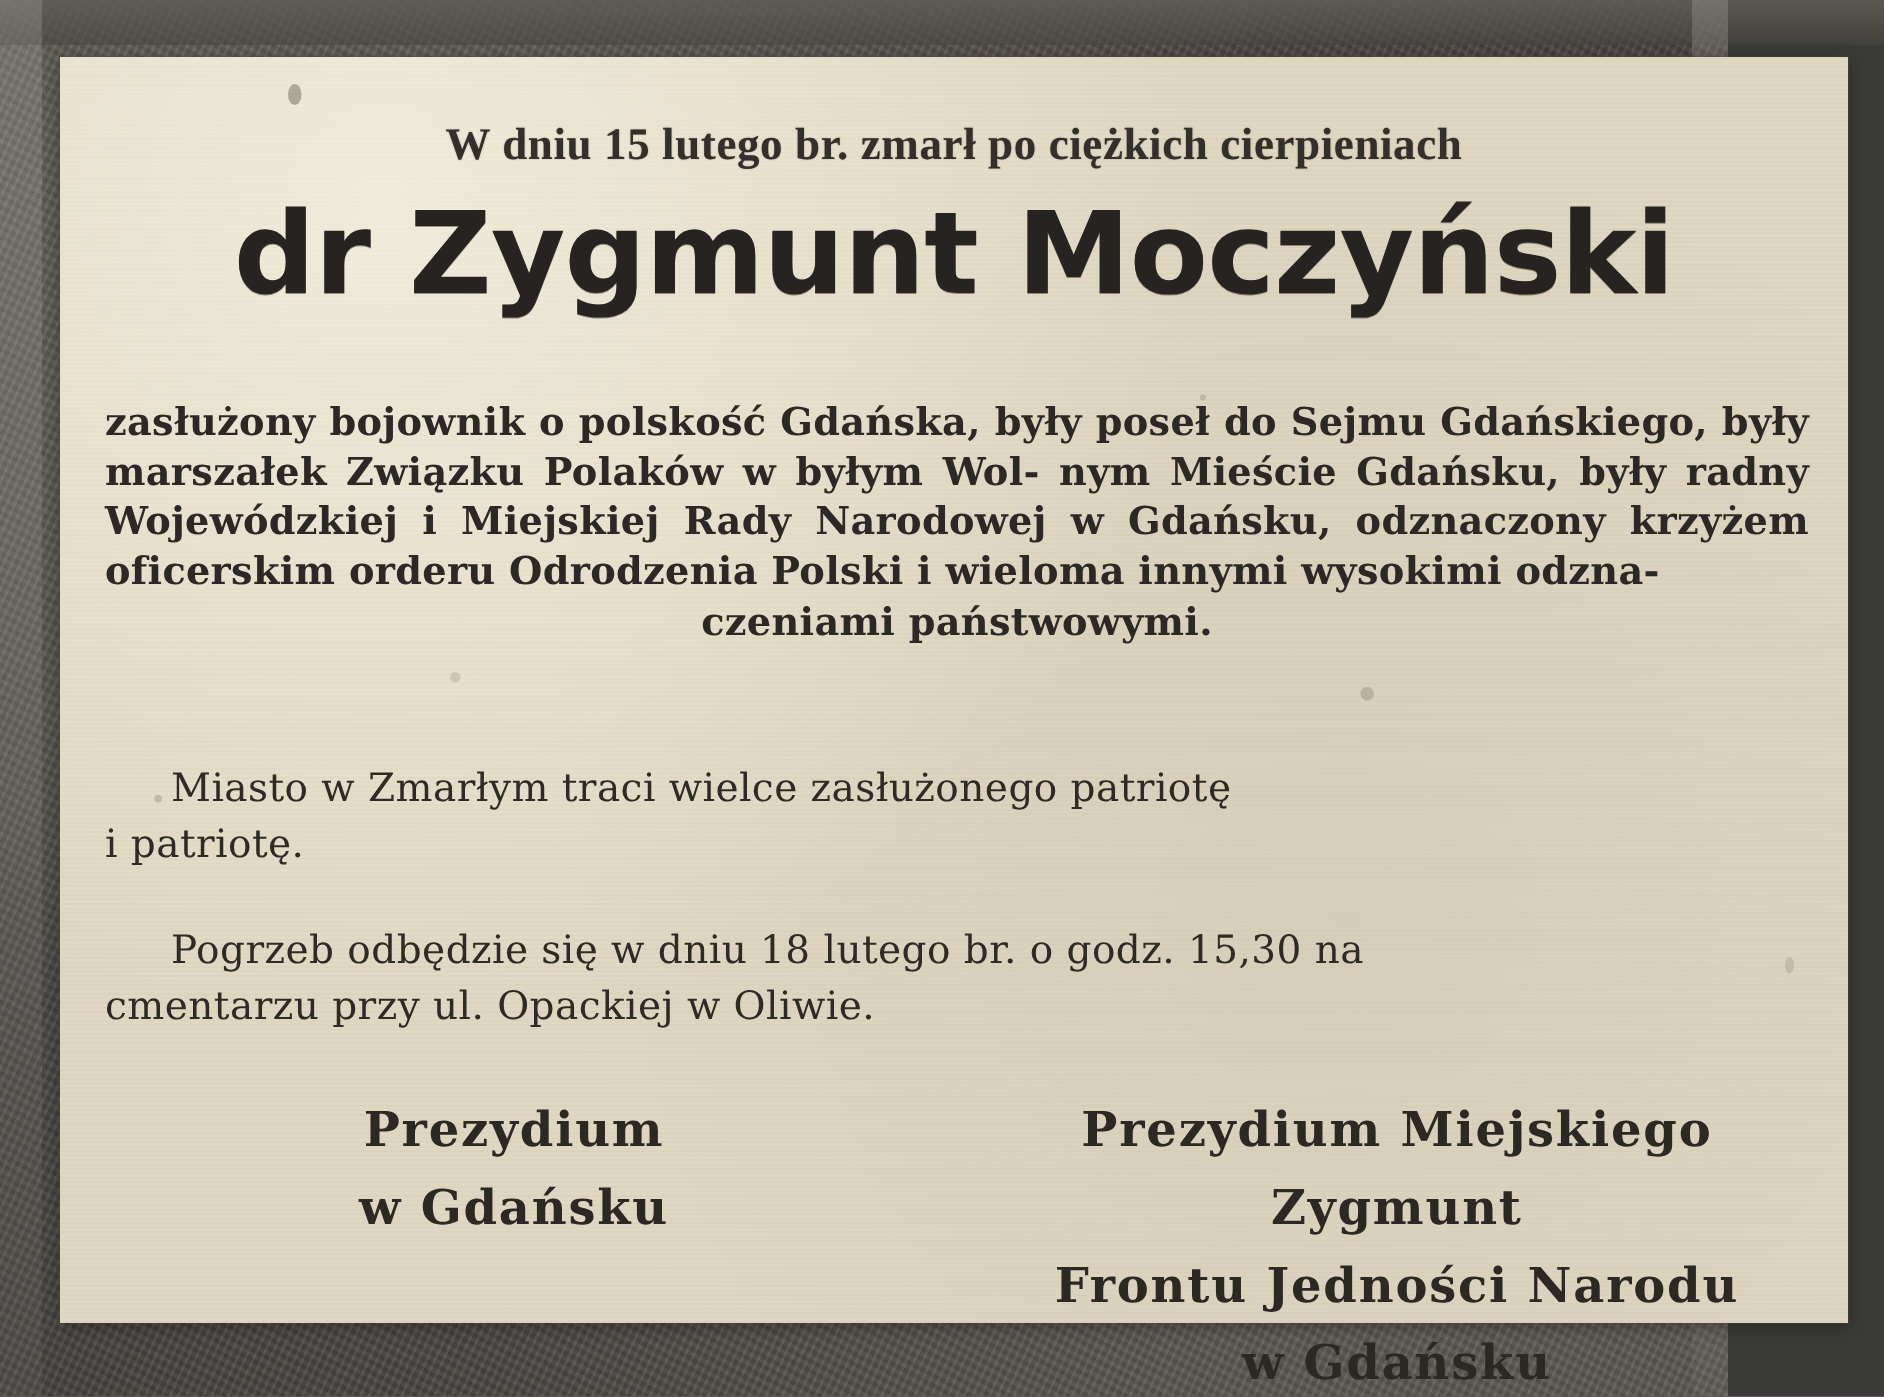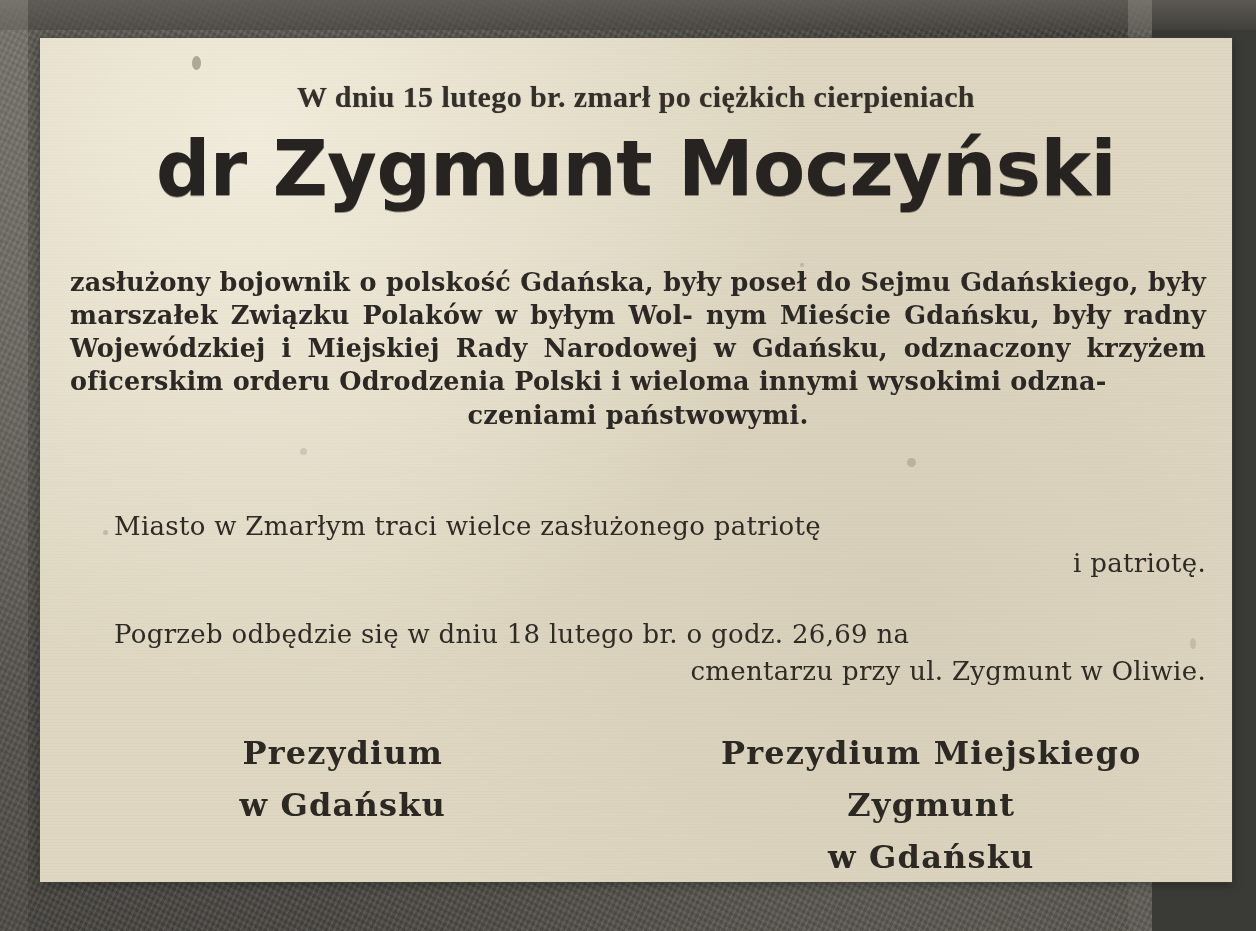--- a/index.html
+++ b/index.html
@@ -123,21 +123,21 @@
     left: 30px;
     right: 26px;
     font-family: "DejaVu Serif", serif;
     font-size: 26px;
     line-height: 1.42;
     text-align: justify;
     color: #2e2a26;
     letter-spacing: 0.3px;
   }
   .para .indent { display: inline-block; width: 44px; }
-  .para > span.tail { display: block; text-align: right; }
+  .para > span.tail { display: block; text-align: left; }
 
   #para-city { top: 470px; }
   #para-funeral { top: 578px; }
 
   #signatures {
     position: absolute;
     left: 20px;
     right: 18px;
     top: 690px;
     display: flex;
@@ -192,29 +192,30 @@
       <span>orderu Odrodzenia Polski i wieloma innymi wysokimi odzna-</span>
       <span class="last">czeniami państwowymi.</span>
     </div>
 
     <div id="para-city" class="para">
       <span class="indent"></span><span>Miasto w Zmarłym traci wielce zasłużonego patriotę</span>
       <span class="tail">i patriotę.</span>
     </div>
 
     <div id="para-funeral" class="para">
-      <span class="indent"></span><span>Pogrzeb odbędzie się w dniu 18 lutego br. o godz. 26,69 na</span>
-      <span class="tail">cmentarzu przy ul. Zygmunt w Oliwie.</span>
+      <span class="indent"></span><span>Pogrzeb odbędzie się w dniu 18 lutego br. o godz. 15,30 na</span>
+      <span class="tail">cmentarzu przy ul. Opackiej w Oliwie.</span>
     </div>
 
     <div id="signatures">
       <div class="sig">
         <span class="l1">Prezydium</span>
         <span class="l3">w Gdańsku</span>
       </div>
       <div class="sig">
         <span class="l1">Prezydium Miejskiego Zygmunt</span>
+        <span class="l2">Frontu Jedności Narodu</span>
         <span class="l3">w Gdańsku</span>
       </div>
     </div>
 
   </div>
 </div>
 
 </body></html>

